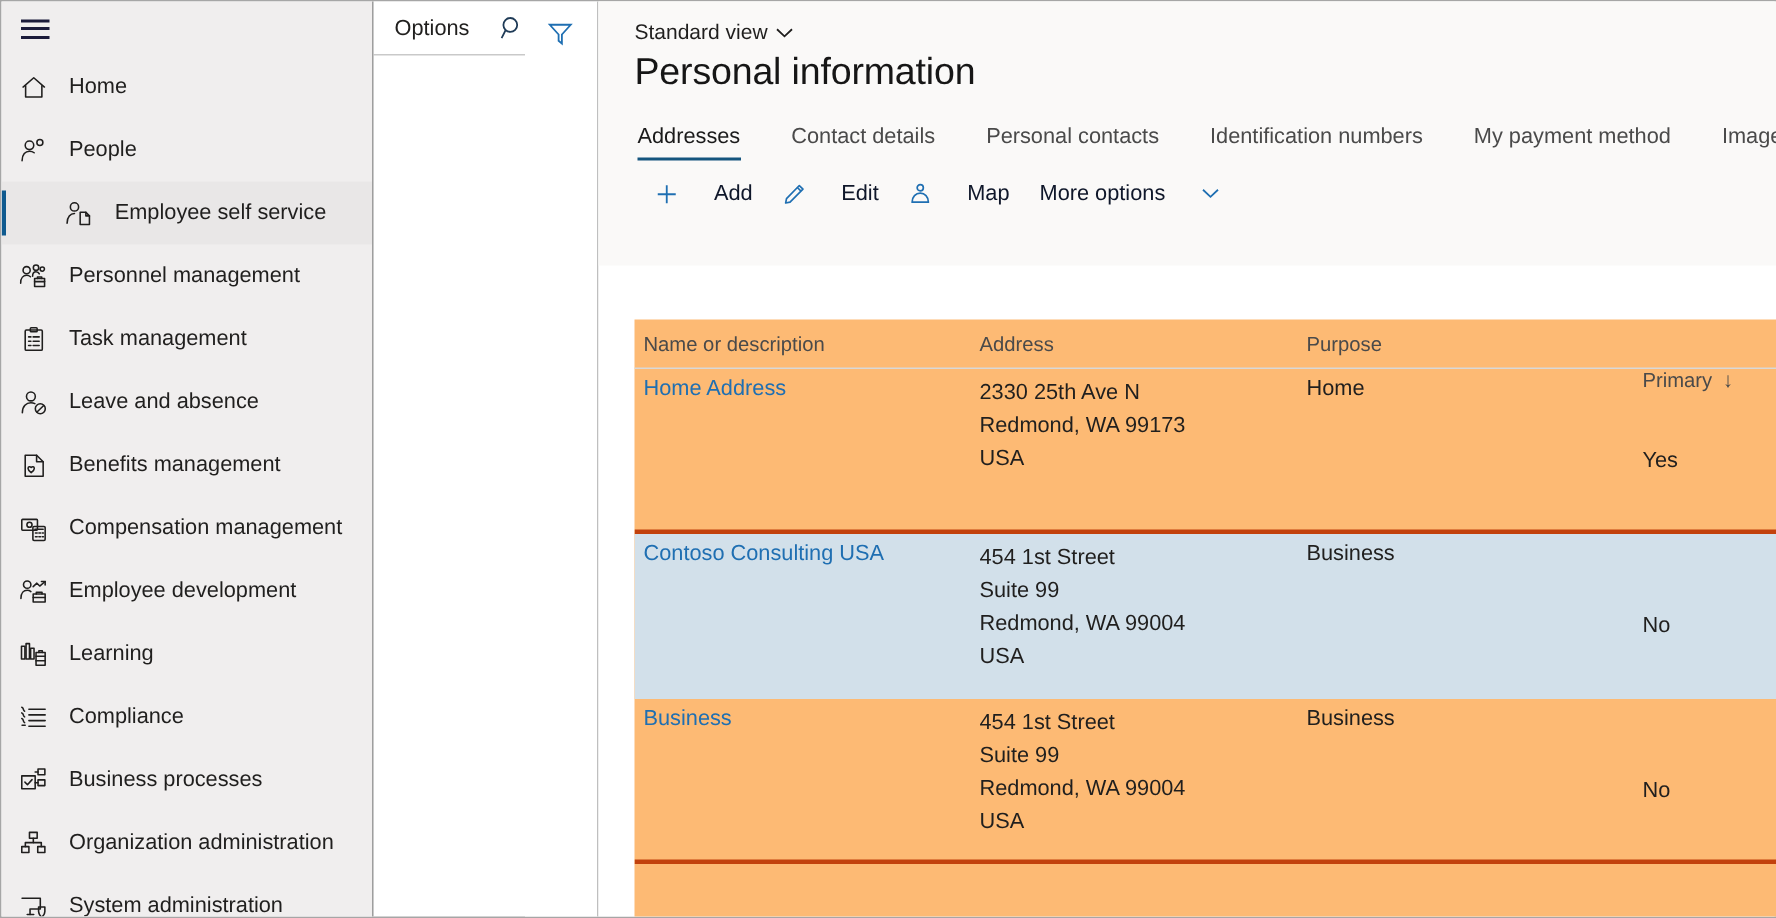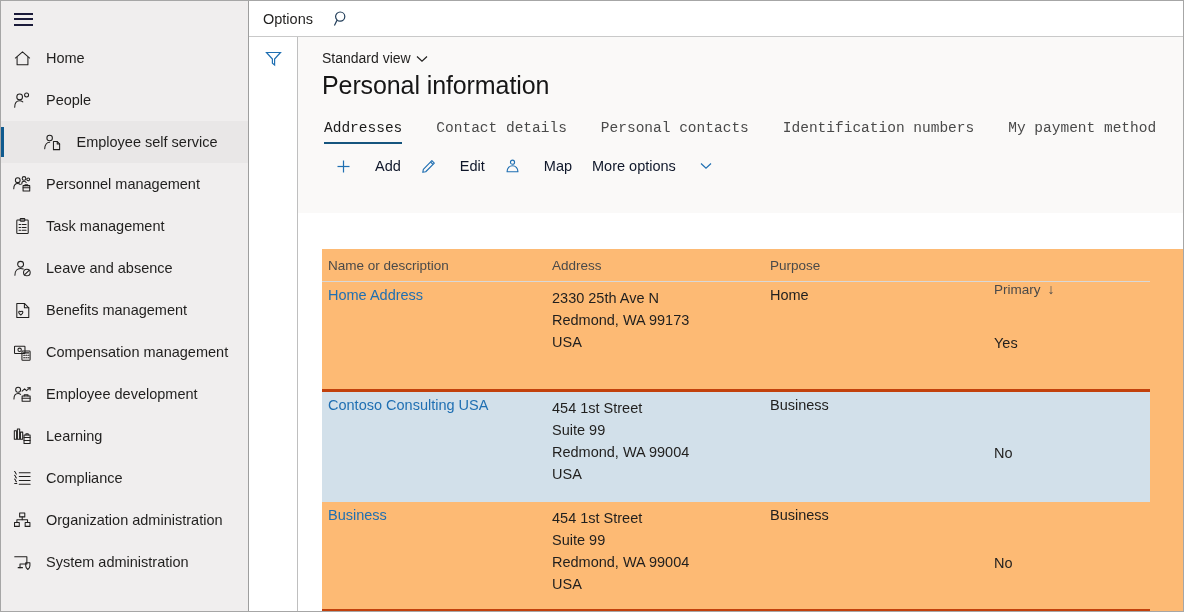--- a/index.html
+++ b/index.html
@@ -62,21 +62,21 @@
   .nav-item.selected { background: #e9e7e7; justify-content: center; }
   .nav-item.selected::before {
     content: "";
     position: absolute;
     left: 0; top: 6px;
     width: 3px; height: 30px;
     background: #0f5a8f;
   }
 
   
-  .right { flex: 1 1 auto; display: flex; flex-direction: column; min-width: 0; }
+  .right { flex: 1 1 auto; display: flex; flex-direction: row; min-width: 0; }
 
   .topbar {
     height: 36px; flex: 0 0 36px;
     background: #ffffff;
     border-bottom: 1px solid #c9c9c9;
     display: flex; align-items: center;
     padding-left: 14px;
     gap: 20px;
   }
   .topbar .options-btn {
@@ -119,21 +119,20 @@
     margin-bottom: 16px;
   }
   .tabs { display: flex; align-items: flex-end; gap: 0; }
   .tab {
     font-size: 14.5px;
     color: #4a4a4a;
     padding: 4px 17px 8px 17px;
     cursor: pointer;
     position: relative;
     white-space: nowrap;
-    font-family: Liberation Mono, monospace;
   }
   .tab:first-child { padding-left: 2px; }
   .tab.active { color: #1b1b1b; }
   .tab.active::after {
     content: "";
     position: absolute;
     left: 2px; right: 17px; bottom: 0;
     height: 2px; background: #15557e;
   }
   .toolbar {
@@ -338,20 +337,33 @@
               <path d="M6.6 8 H18"></path>
               <path d="M6.6 12 H18"></path>
               <path d="M6.6 16 H18"></path>
               <path d="M1.6 2.6 C3.4 3.2 2 4.6 3.6 5.4"></path>
               <path d="M1.6 6.6 C3.4 7.2 2 8.6 3.6 9.4"></path>
               <path d="M1.6 10.6 C3.4 11.2 2 12.6 3.6 13.4"></path>
               <path d="M1.8 15.2 H4"></path>
             </svg>
           </span>
           <span class="nav-lbl">Compliance</span>
+        </div>
+        <div class="nav-item">
+          <span class="nav-ico">
+            <svg width="19" height="19" viewBox="0 0 20 20" fill="none" stroke="#201f1e" stroke-width="1.1" stroke-linejoin="round" stroke-linecap="round">
+              <rect x="1.6" y="6.6" width="9.4" height="9"></rect>
+              <path d="M3.8 11 L5.6 12.8 L8.8 9.2"></path>
+              <rect x="13" y="1.8" width="4.8" height="4"></rect>
+              <rect x="13" y="9.4" width="4.8" height="4"></rect>
+              <path d="M11 3.8 H13"></path>
+              <path d="M11 11.4 H13"></path>
+            </svg>
+          </span>
+          <span class="nav-lbl">Business processes</span>
         </div>
         <div class="nav-item">
           <span class="nav-ico">
             <svg width="19" height="19" viewBox="0 0 20 20" fill="none" stroke="#201f1e" stroke-width="1.1" stroke-linejoin="round" stroke-linecap="round">
               <rect x="7" y="2" width="5.4" height="4.2"></rect>
               <rect x="1.6" y="12" width="5" height="4.2"></rect>
               <rect x="12.8" y="12" width="5" height="4.2"></rect>
               <path d="M9.7 6.2 V9.2"></path>
               <path d="M4.1 12 V9.2 H15.3 V12"></path>
             </svg>

